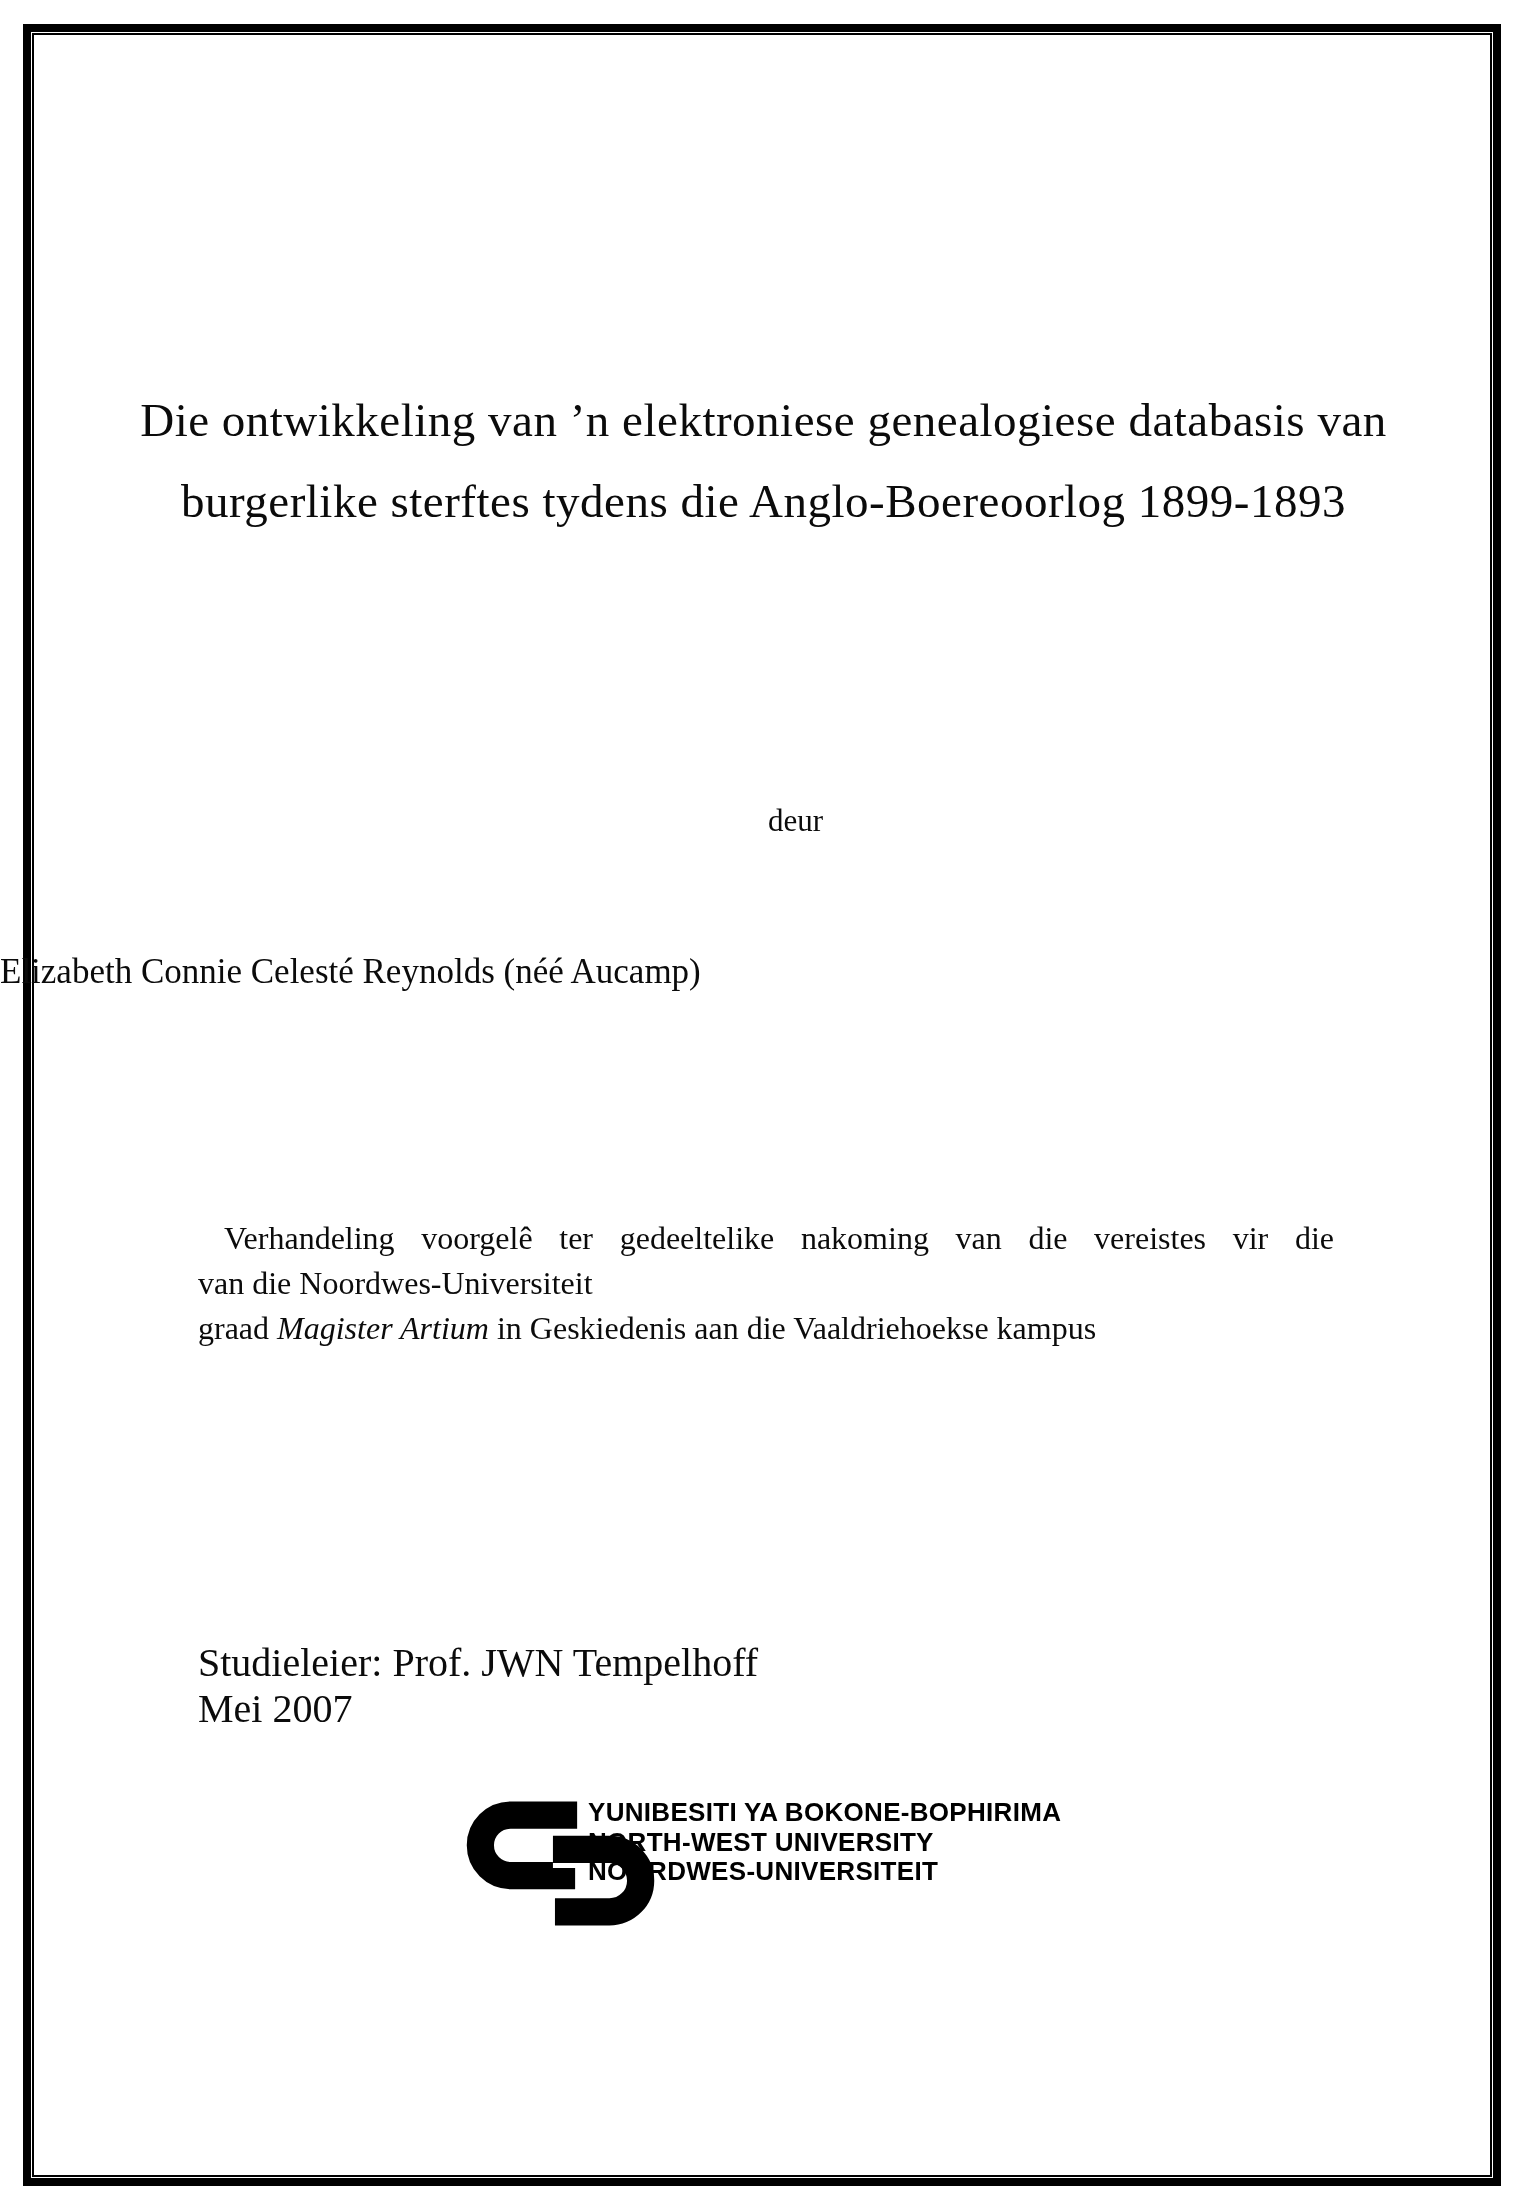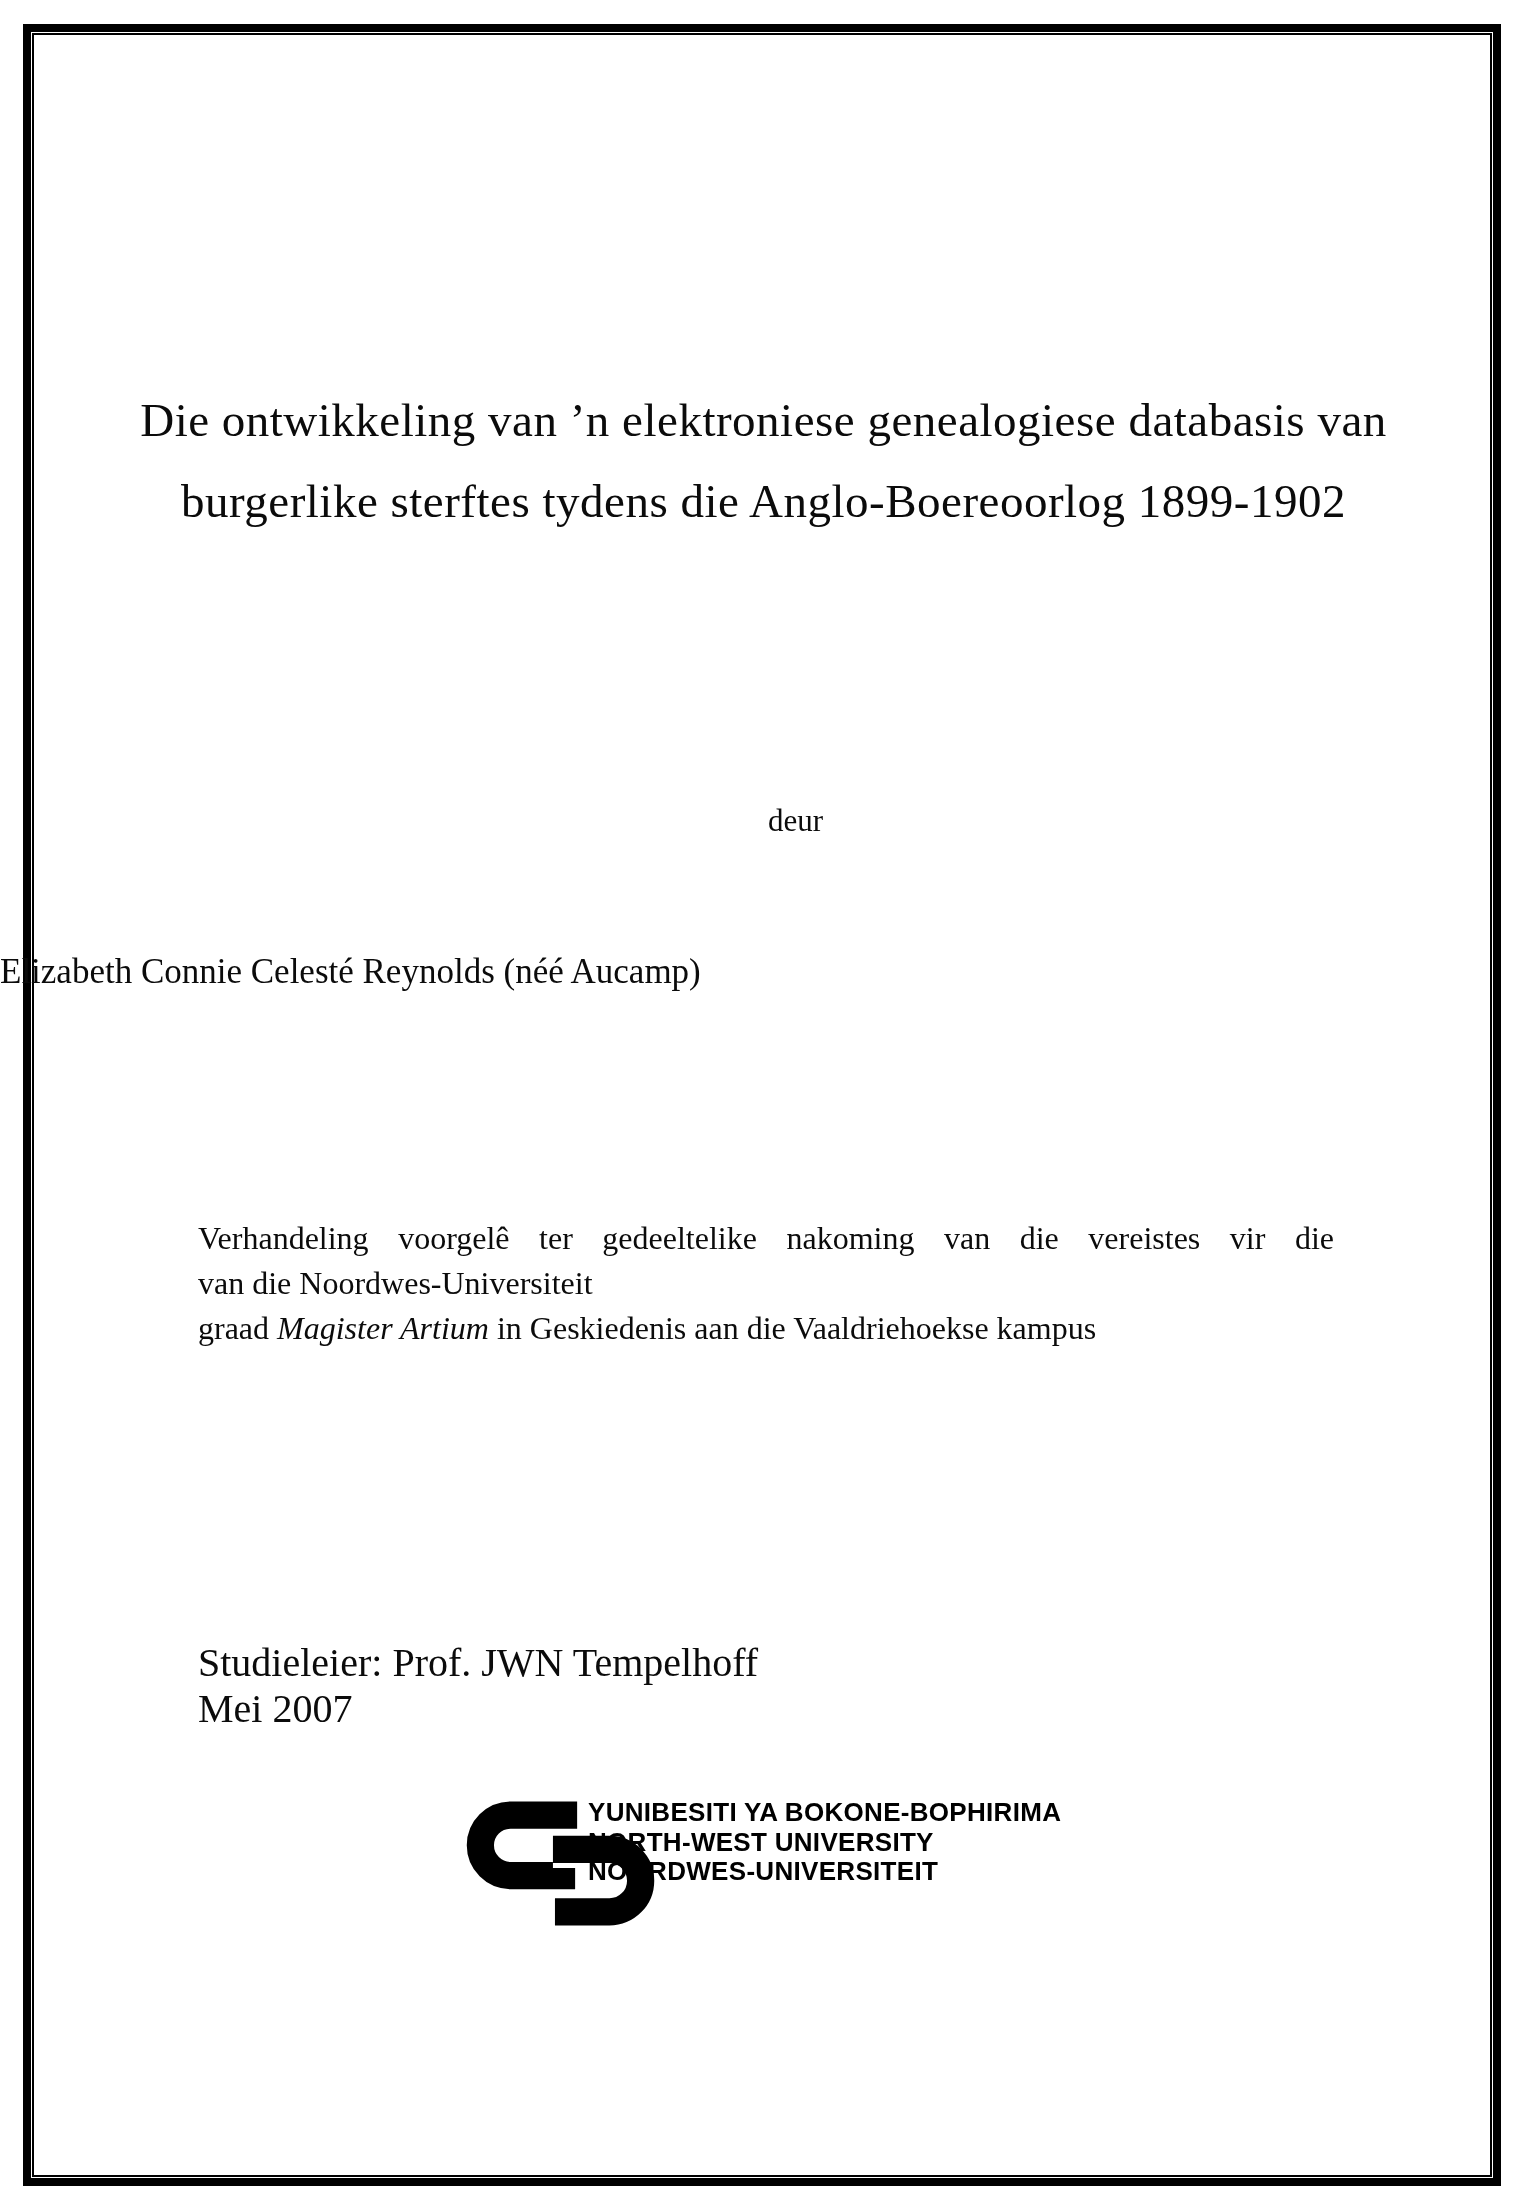--- a/index.html
+++ b/index.html
@@ -62,20 +62,21 @@
     position: absolute;
     top: 1216px;
     left: 198px;
     width: 1136px;
     font-size: 32px;
     line-height: 45px;
   }
   .statement .justified {
     text-align: justify;
     text-align-last: justify;
+    margin-left: 26px;
   }
   .statement .italic {
     font-style: italic;
   }
   .supervisor-block {
     position: absolute;
     top: 1640px;
     left: 198px;
     font-size: 40px;
     line-height: 46px;
@@ -113,21 +114,21 @@
 <body>
 
 <div class="page">
 
   <div class="frame-outer">
     <div class="frame-inner"></div>
   </div>
 
   <div class="title-block">
     <div>Die ontwikkeling van ’n elektroniese genealogiese databasis van</div>
-    <div>burgerlike sterftes tydens die Anglo-Boereoorlog 1899-1902</div>
+    <div>burgerlike sterftes tydens die Anglo-Boereoorlog 1899-1893</div>
   </div>
 
   <div class="byline">deur</div>
 
   <div class="author">Elizabeth Connie Celesté Reynolds (néé Aucamp)</div>
 
   <div class="statement">
     <div class="justified">Verhandeling voorgelê ter gedeeltelike nakoming van die vereistes vir die</div>
     <div>van die Noordwes-Universiteit</div>
     <div><span>graad </span><span class="italic">Magister Artium</span><span> in Geskiedenis aan die Vaaldriehoekse kampus</span></div>

